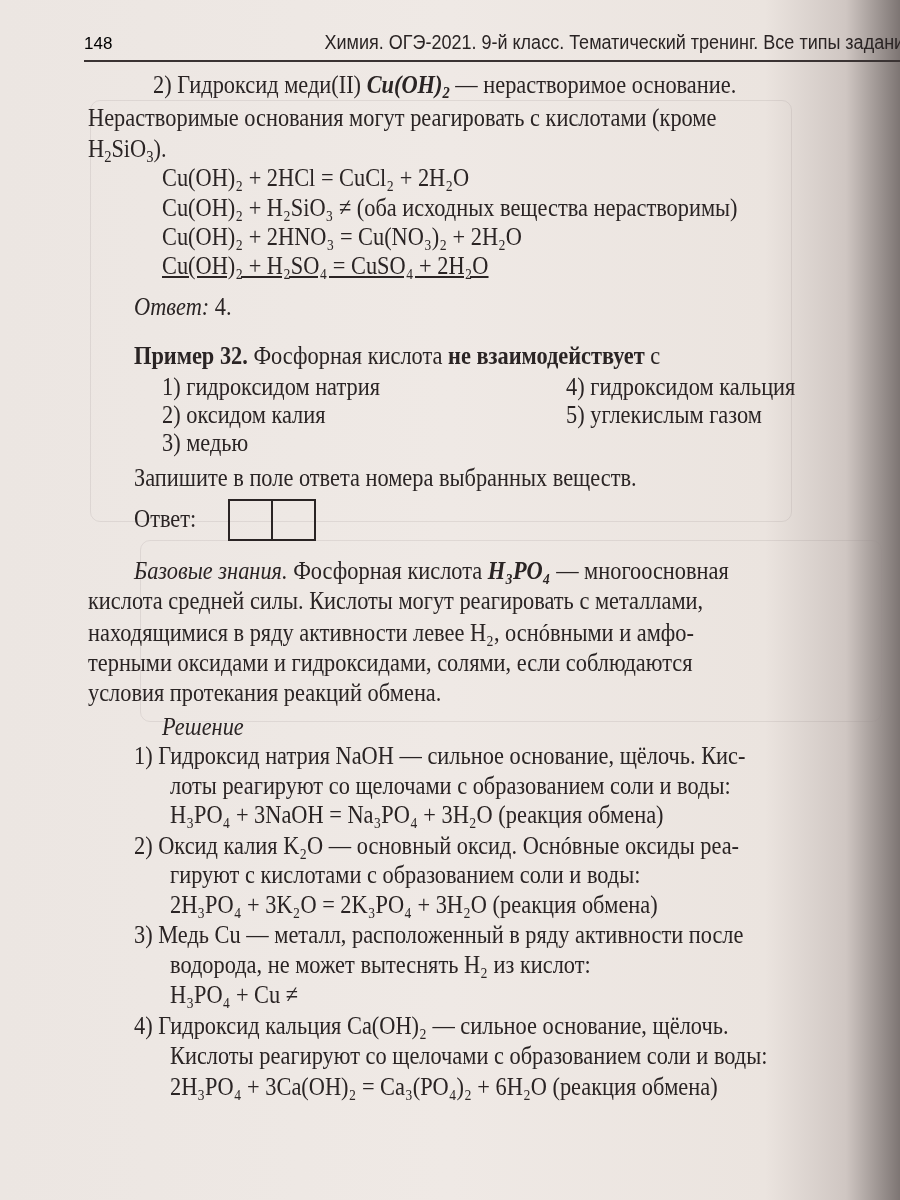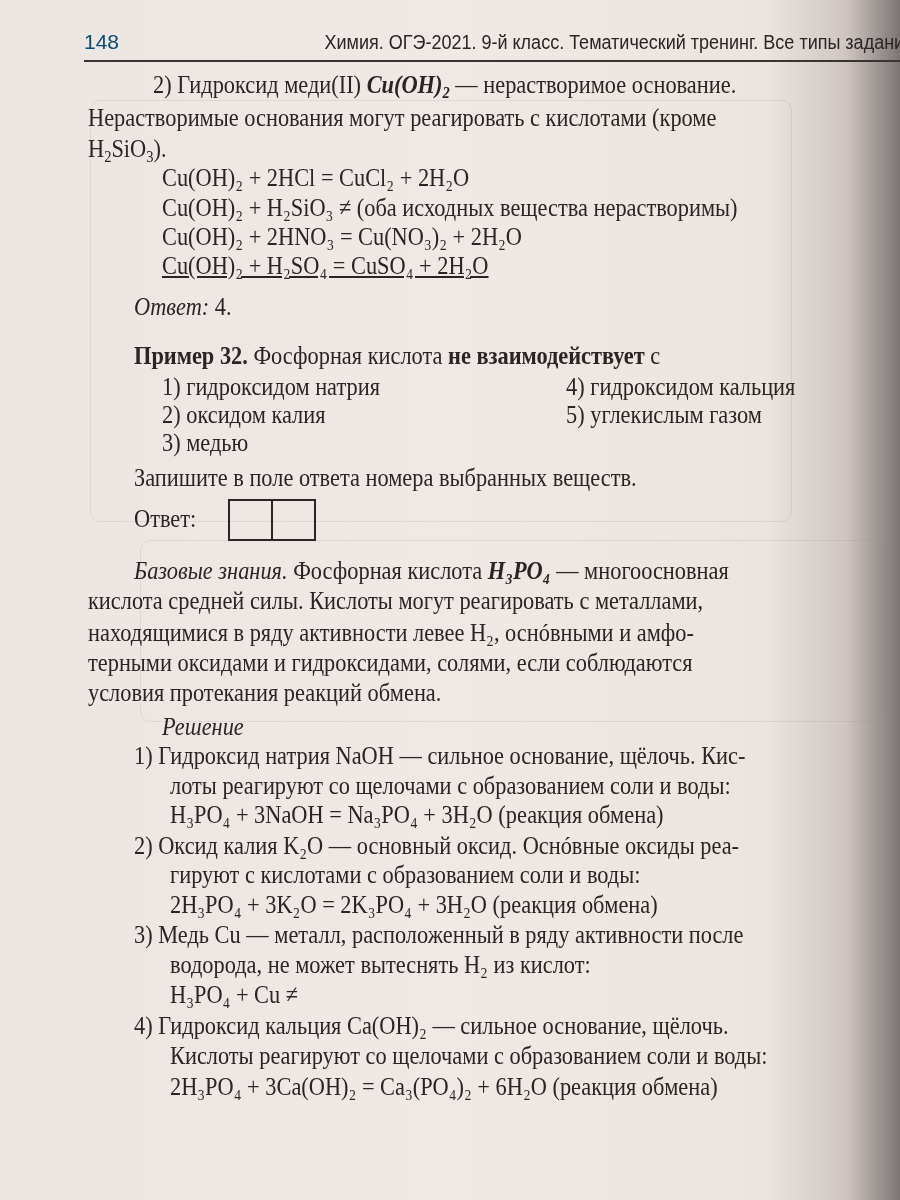--- a/index.html
+++ b/index.html
@@ -10,21 +10,21 @@
       color: #2a2424;
     }
     .ghost {
       position: absolute; border: 1px solid rgba(150,140,140,0.18); border-radius: 10px;
     }
     .header {
       position: absolute; left: 84px; top: 22px; width: 830px; height: 32px;
       display: flex; align-items: flex-end; justify-content: space-between;
       border-bottom: 2px solid #3a3333; padding-bottom: 6px;
     }
-    .page-number { font-family: "Liberation Sans", sans-serif; font-size: 21px; color: #0c4a6e; }
+    .page-number { font-family: "Liberation Sans", sans-serif; font-size: 17px; color: #000000; }
     .running-title {
       font-family: "Liberation Sans", sans-serif; font-size: 20px; color: #2a2424; white-space: nowrap;
       transform: scaleX(0.9); transform-origin: right bottom;
     }
     .line {
       position: absolute; font-size: 26px; line-height: 30px; white-space: nowrap;
       transform: scaleX(0.86); transform-origin: left center;
     }
     sub { font-size: 0.65em; vertical-align: -0.3em; line-height: 0; }
     .bi { font-weight: bold; font-style: italic; }

